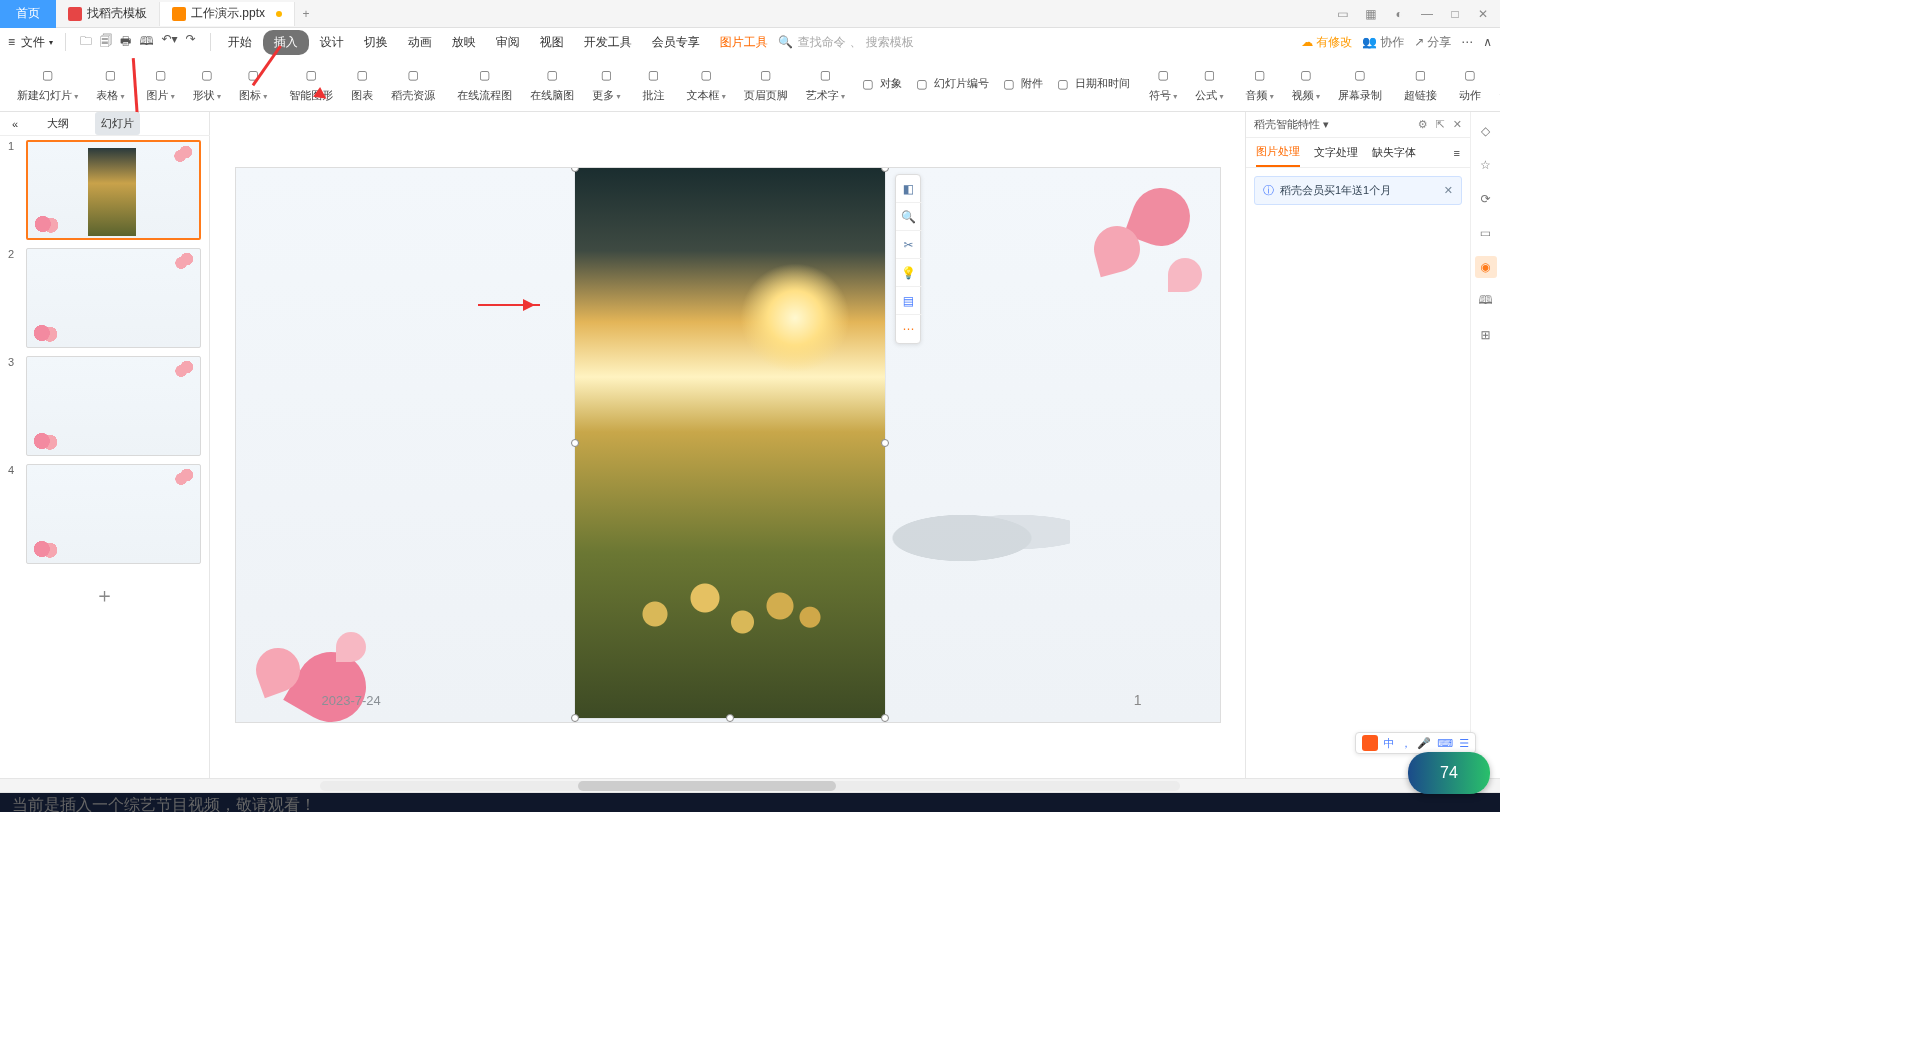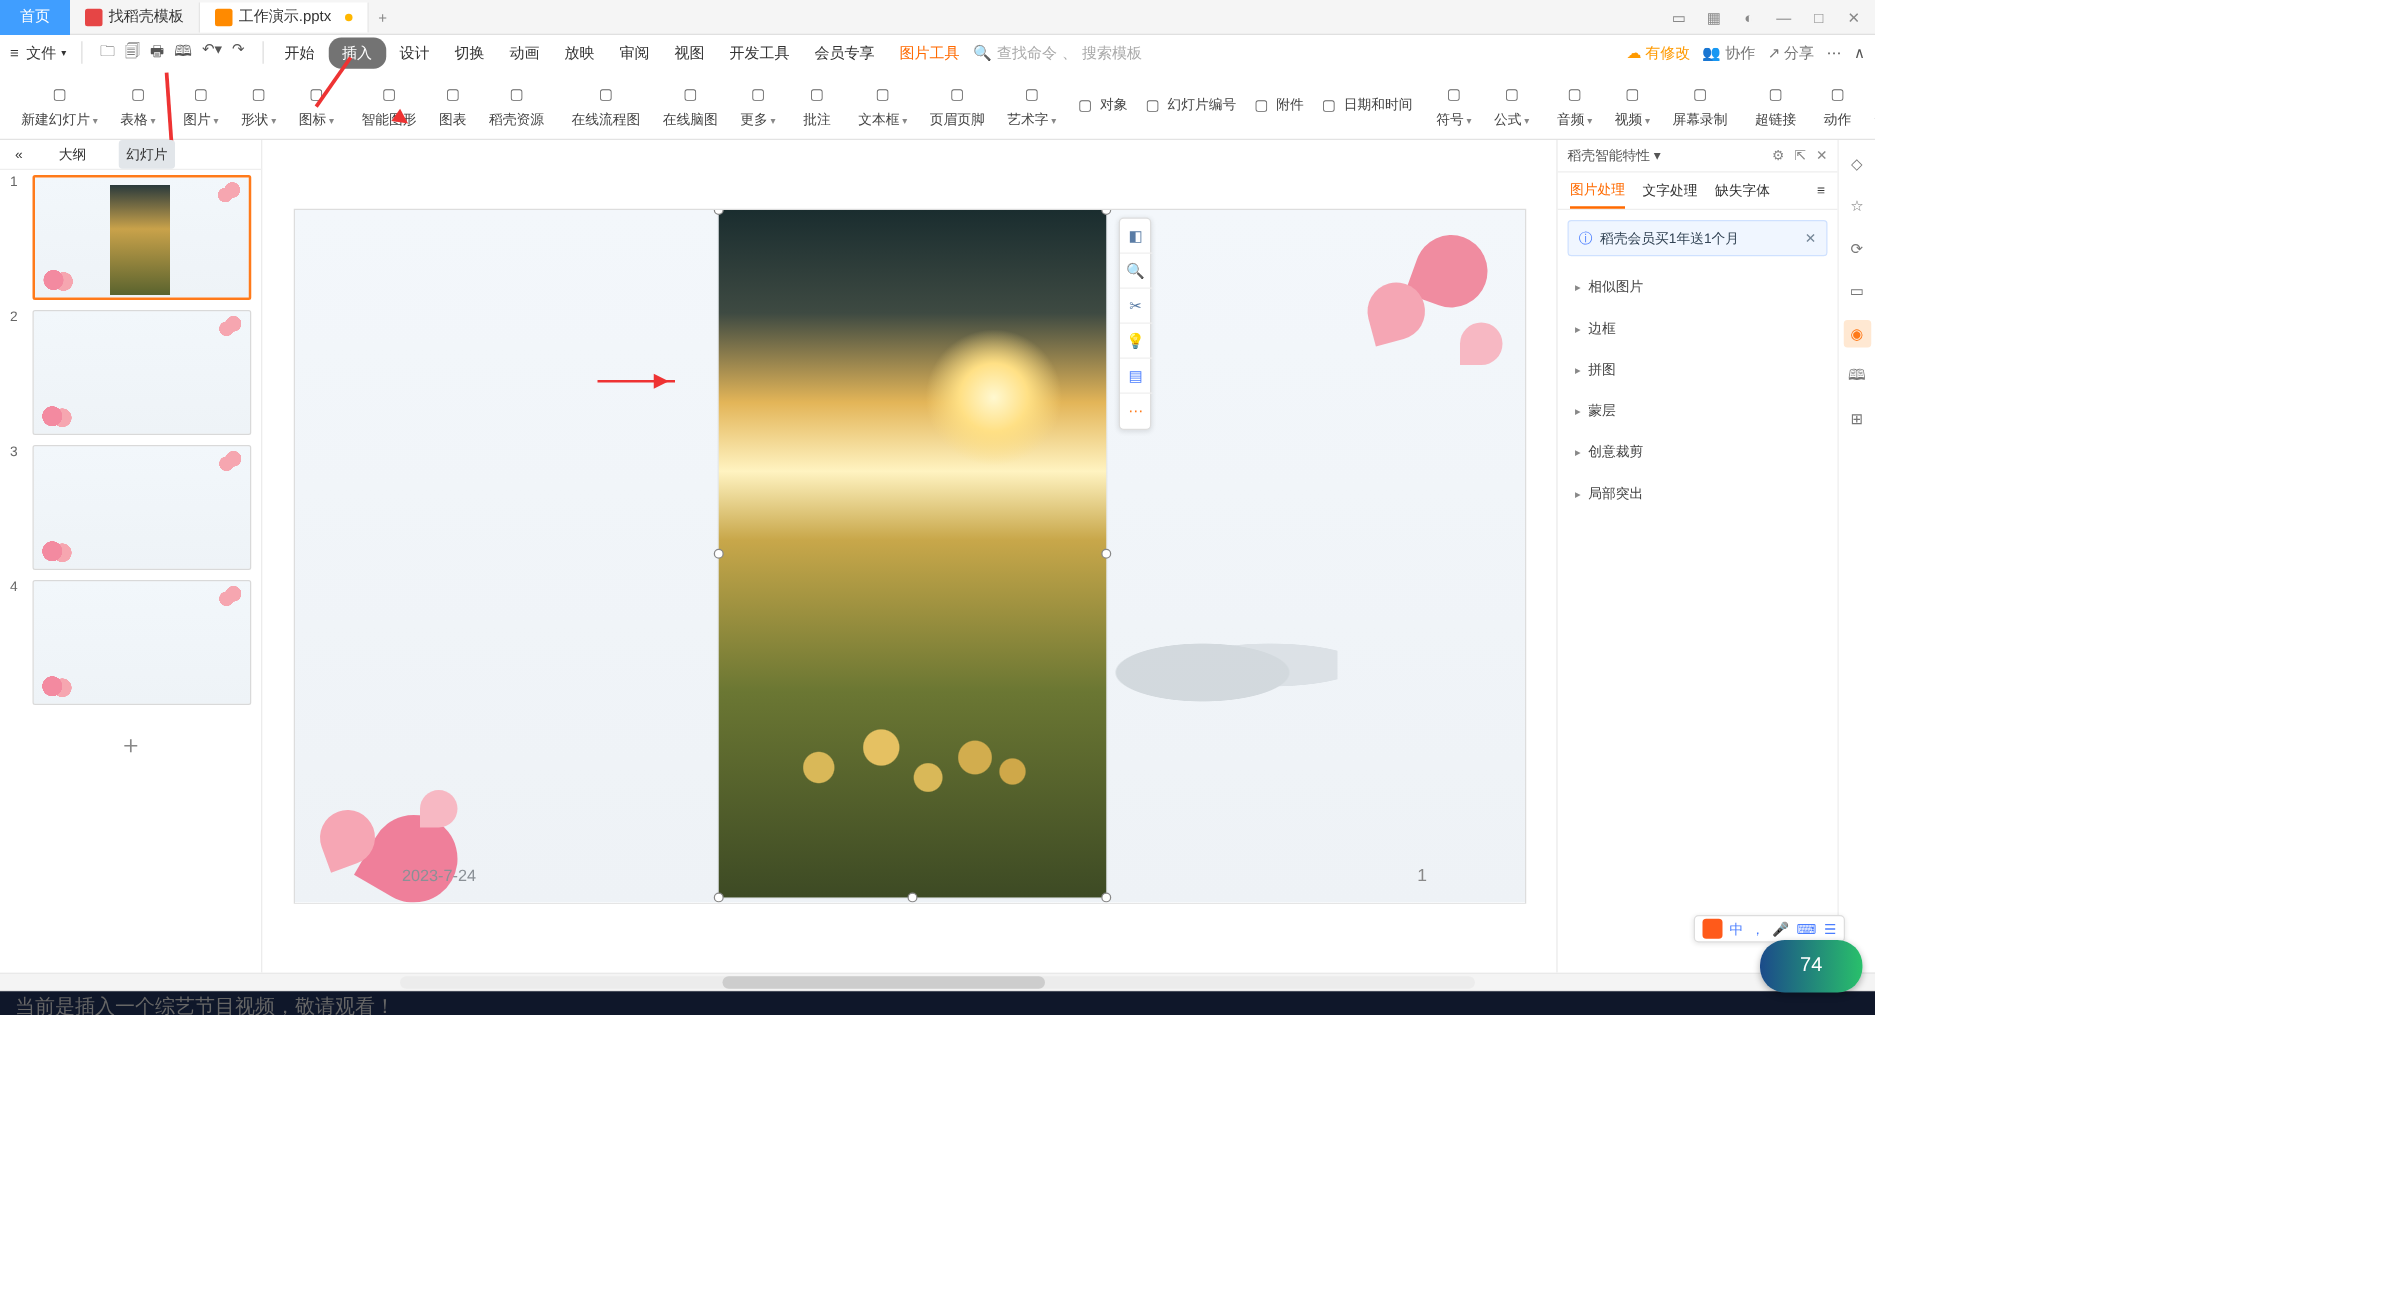--- a/index.html
+++ b/index.html
@@ -418,28 +418,20 @@
       <span class="t act">图片处理</span>
       <span class="t">文字处理</span>
       <span class="t">缺失字体</span>
       <span style="margin-left:auto">≡</span>
     </div>
     <div class="rp-notice">
       <span style="color:#4a7dff">ⓘ</span>
       <span>稻壳会员买1年送1个月</span>
       <span class="x">✕</span>
     </div>
-    <div id="rp-items">
-        <div class="rp-item">相似图片</div>
-        <div class="rp-item">边框</div>
-        <div class="rp-item">拼图</div>
-        <div class="rp-item">蒙层</div>
-        <div class="rp-item">创意裁剪</div>
-        <div class="rp-item">局部突出</div>
-      </div>
   </div>
 
   <div class="rail">
     <span>◇</span>
     <span>☆</span>
     <span>⟳</span>
     <span>▭</span>
     <span class="hl">◉</span>
     <span>🕮</span>
     <span>⊞</span>

